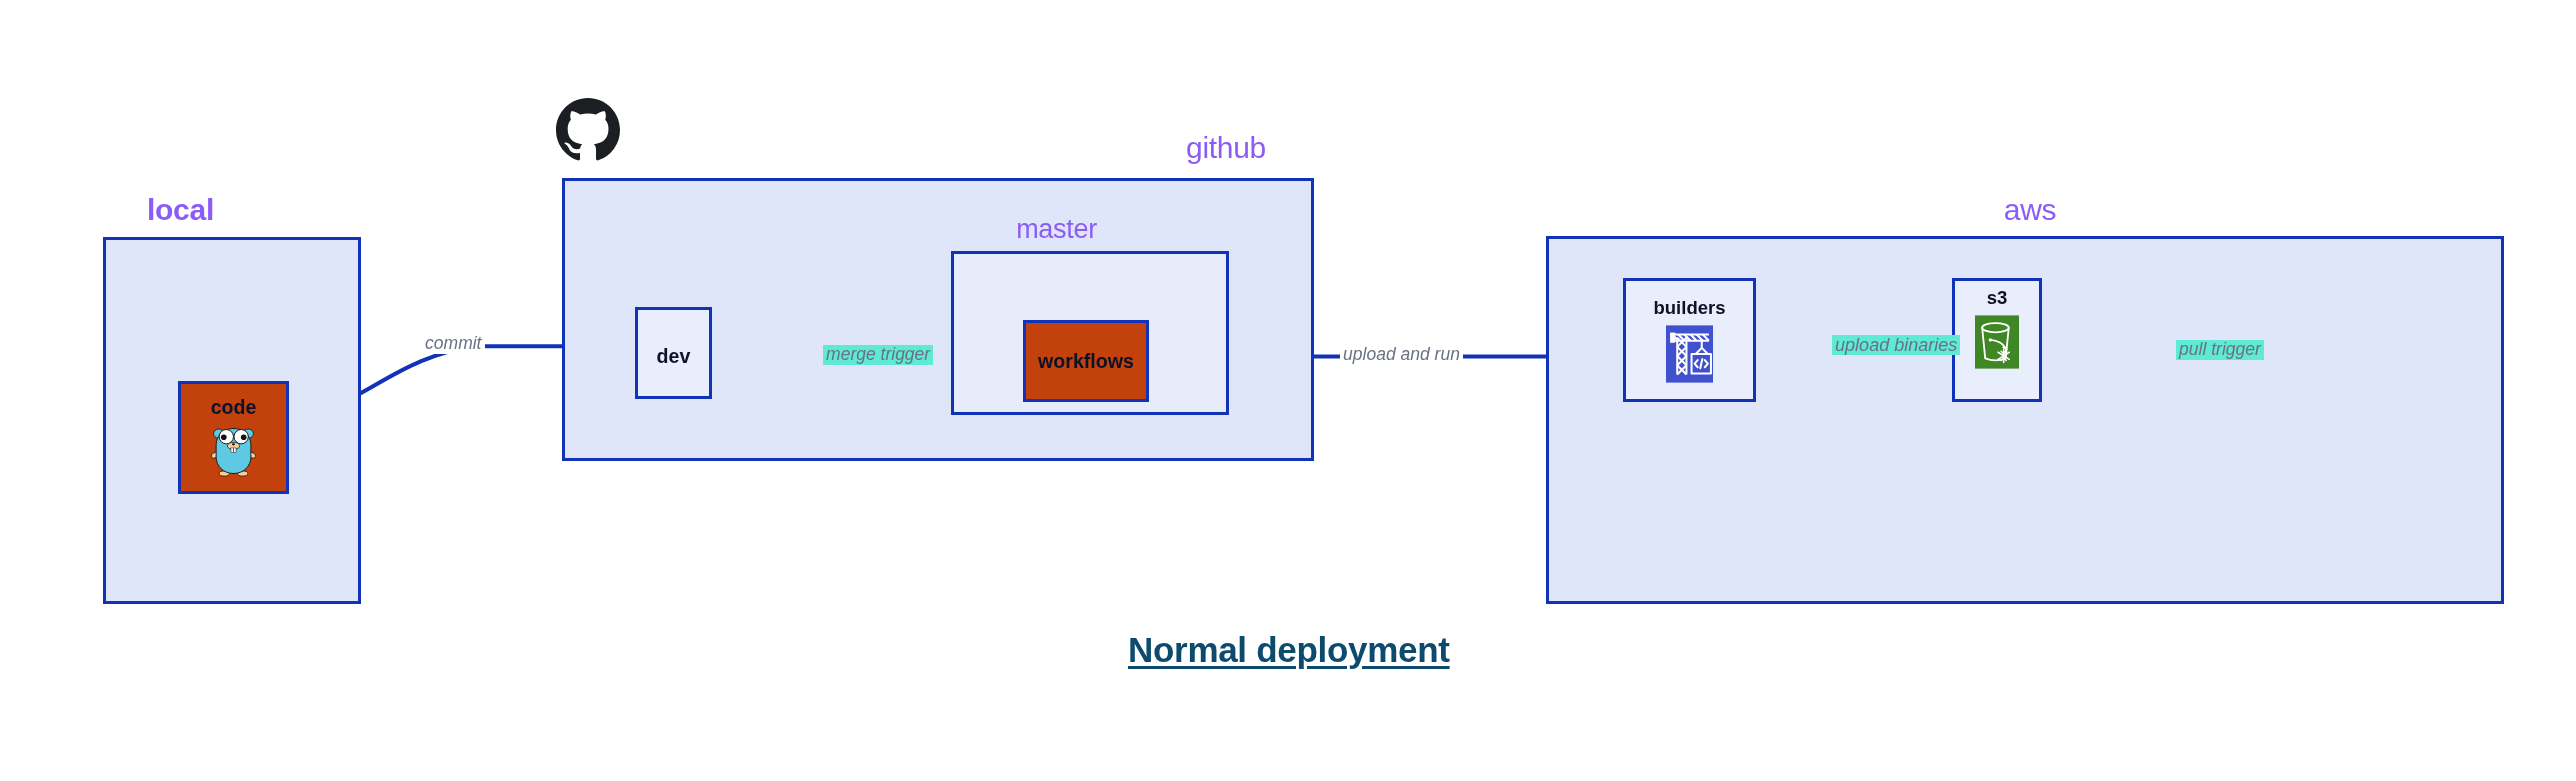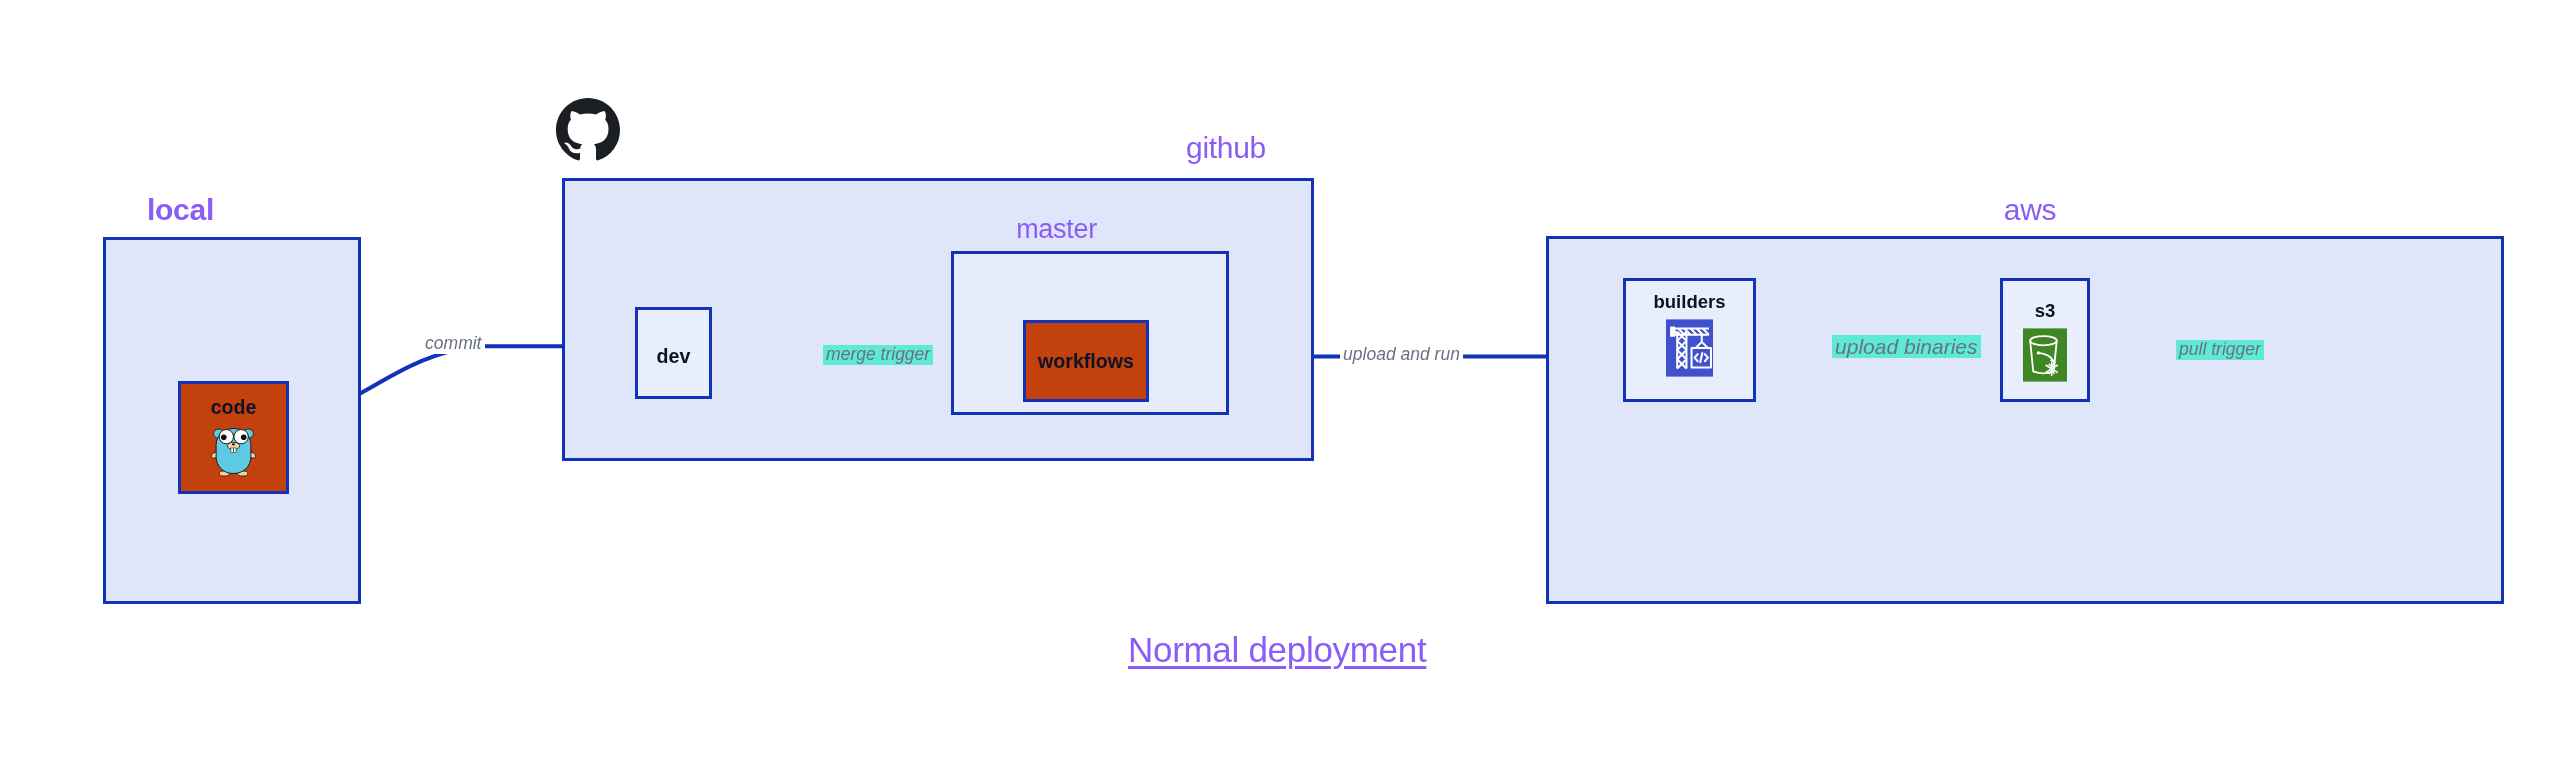--- a/index.html
+++ b/index.html
@@ -71,22 +71,22 @@
     white-space: nowrap;
     background: transparent;
     line-height: 1;
   }
   .edge-label.onwhite { background: #ffffff; padding: 1px 3.1px; }
   .edge-label.ongroup { background: #5eead4; padding: 1px 3.1px; }
 
   
   #diagram-title {
     position: absolute;
-    color: #8b5cf6;
-    font-weight: 400;
+    color: #0c4a6e;
+    font-weight: 700;
     text-decoration: underline;
     text-underline-offset: 4.1px;
     text-decoration-thickness: 2.6px;
     white-space: nowrap;
     letter-spacing: -0.3px;
   }
 
   
   #github-logo {
     position: absolute;
@@ -182,21 +182,21 @@
   </div>
 
   <div class="node light" style="left:1023px; top:320px; width:126px; height:82px; justify-content:center;">
     <div class="node-label" style="font-size:19.6px;">workflows</div>
   </div>
 
   <div class="group-label" style="left:1927px; top:193px; width:206px; text-align:center; font-size:30px;">aws</div>
 
   <div class="group-box" style="left:1546px; top:236px; width:958px; height:368px;"></div>
 
-  <div class="node" style="left:1623px; top:278px; width:133px; height:124px; padding-top:10px;">
+  <div class="node" style="left:1623px; top:278px; width:133px; height:124px; padding-top:16px;">
     <div class="node-label" style="font-size:18.5px;">builders</div>
     <div class="node-icon" style="margin-top:6.2px;">
       <svg width="47" height="58" viewBox="0 0 92 112" xmlns="http://www.w3.org/2000/svg">
         <rect x="0" y="0" width="92" height="112" fill="#3f51cc"></rect>
         <g stroke="#ffffff" stroke-width="4" fill="none" stroke-linejoin="round">
 
           <path d="M22 24 L22 96"></path>
           <path d="M40 24 L40 96"></path>
           <path d="M22 24 L40 42 M40 24 L22 42 M22 42 L40 60 M40 42 L22 60 M22 60 L40 78 M40 60 L22 78 M22 78 L40 96 M40 78 L22 96"></path>
 
@@ -213,21 +213,21 @@
 
         <g stroke="#ffffff" stroke-width="4" fill="none" stroke-linecap="round" stroke-linejoin="round">
           <path d="M62 68 L56 75 L62 82"></path>
           <path d="M76 68 L82 75 L76 82"></path>
           <path d="M71 66 L67 84"></path>
         </g>
       </svg>
     </div>
   </div>
 
-  <div class="node" style="left:2000px; top:278px; width:90px; height:124px; padding-top:19px;">
+  <div class="node" style="left:1952px; top:278px; width:90px; height:124px; padding-top:6px;">
     <div class="node-label" style="font-size:18.5px;">s3</div>
     <div class="node-icon" style="margin-top:6.2px;">
       <svg width="44" height="54" viewBox="0 0 86 104" xmlns="http://www.w3.org/2000/svg">
         <rect x="0" y="0" width="86" height="104" fill="#3f8624"></rect>
         <g stroke="#ffffff" stroke-width="3.5" fill="none" stroke-linecap="round" stroke-linejoin="round">
 
           <ellipse cx="40" cy="24" rx="26" ry="9"></ellipse>
           <path d="M14 24 L20 84 Q40 92 60 84 L66 24"></path>
 
           <path d="M30 48 Q52 50 60 64"></path>
@@ -246,20 +246,20 @@
     </div>
   </div>
 
 
   <div class="edge-label onwhite" style="left:422px; top:334px; font-size:17.5px;">commit</div>
 
   <div class="edge-label ongroup" style="left:823px; top:345px; font-size:17.5px;">merge trigger</div>
 
   <div class="edge-label onwhite" style="left:1340px; top:345px; font-size:17.5px;">upload and run</div>
 
-  <div class="edge-label ongroup" style="left:1832px; top:335px; font-size:21px;">upload binaries</div>
+  <div class="edge-label ongroup" style="left:1832px; top:335px; font-size:18px;">upload binaries</div>
 
   <div class="edge-label ongroup" style="left:2176px; top:340px; font-size:17.5px;">pull trigger</div>
 
   <div id="diagram-title" style="left:1128px; top:630px; font-size:35px;">Normal deployment</div>
 
 </div>
 
 
 </body></html>

